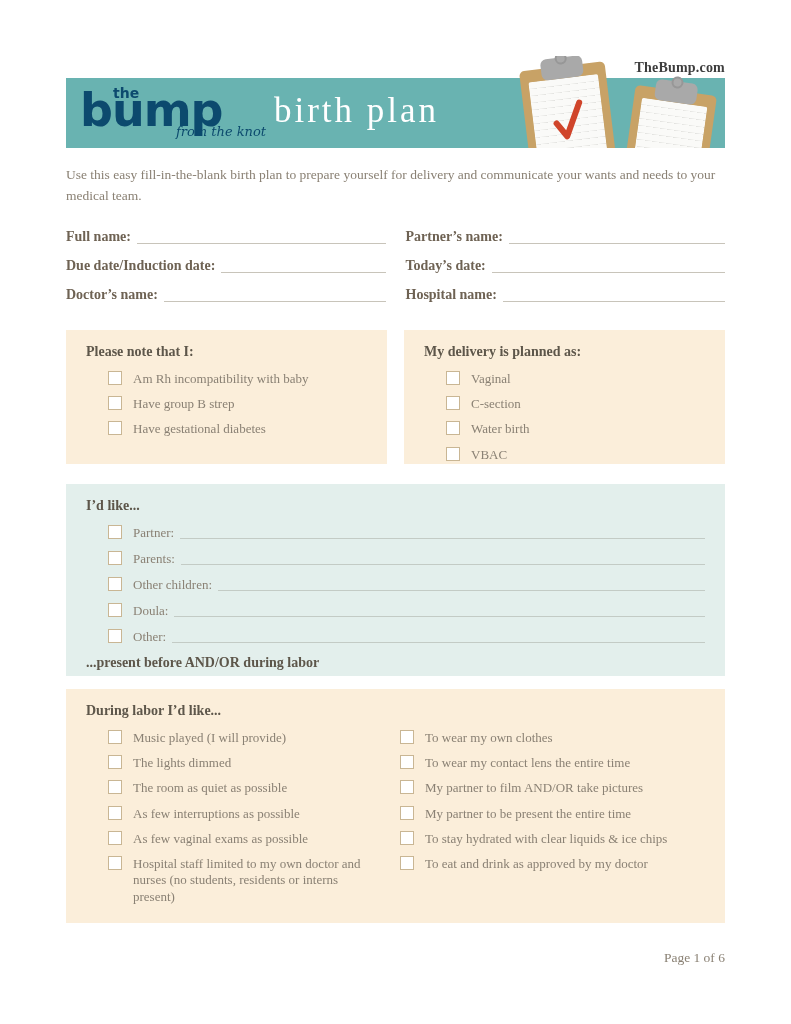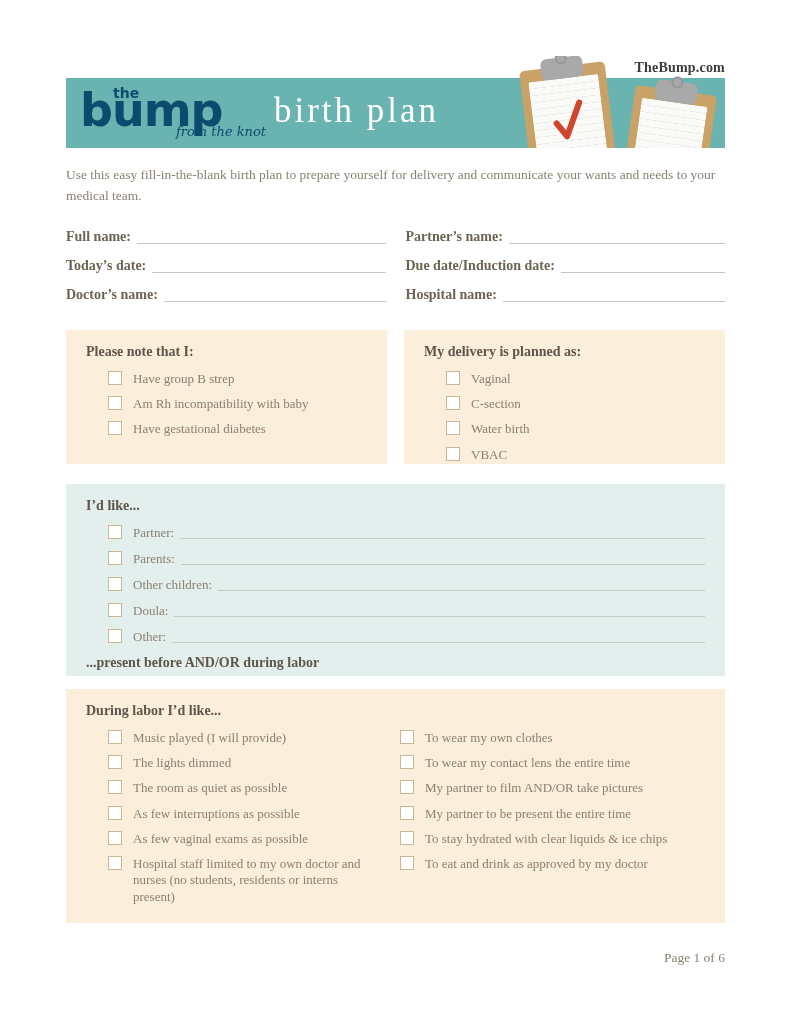--- a/index.html
+++ b/index.html
@@ -109,52 +109,52 @@
     <span class="field-label">Full name:</span>
     <span class="fill-line"></span>
   </div>
 
   <div class="field">
     <span class="field-label">Partner’s name:</span>
     <span class="fill-line"></span>
   </div>
 
   <div class="field">
+    <span class="field-label">Due date/Induction date:</span>
+    <span class="fill-line"></span>
+  </div>
+
+  <div class="field">
     <span class="field-label">Today’s date:</span>
-    <span class="fill-line"></span>
-  </div>
-
-  <div class="field">
-    <span class="field-label">Due date/Induction date:</span>
     <span class="fill-line"></span>
   </div>
 
   <div class="field">
     <span class="field-label">Doctor’s name:</span>
     <span class="fill-line"></span>
   </div>
 
   <div class="field">
     <span class="field-label">Hospital name:</span>
     <span class="fill-line"></span>
   </div>
 </div>
 
   <div class="box-row">
     <section class="box peach half-box">
       <h2 class="box-heading">Please note that I:</h2>
       <div class="check-list">
   <div class="check-item">
     <span class="checkbox"></span>
+    <span class="check-label">Am Rh incompatibility with baby</span>
+  </div>
+
+  <div class="check-item">
+    <span class="checkbox"></span>
     <span class="check-label">Have group B strep</span>
-  </div>
-
-  <div class="check-item">
-    <span class="checkbox"></span>
-    <span class="check-label">Am Rh incompatibility with baby</span>
   </div>
 
   <div class="check-item">
     <span class="checkbox"></span>
     <span class="check-label">Have gestational diabetes</span>
   </div>
 </div>
     </section>
     <section class="box peach half-box">
       <h2 class="box-heading">My delivery is planned as:</h2>

